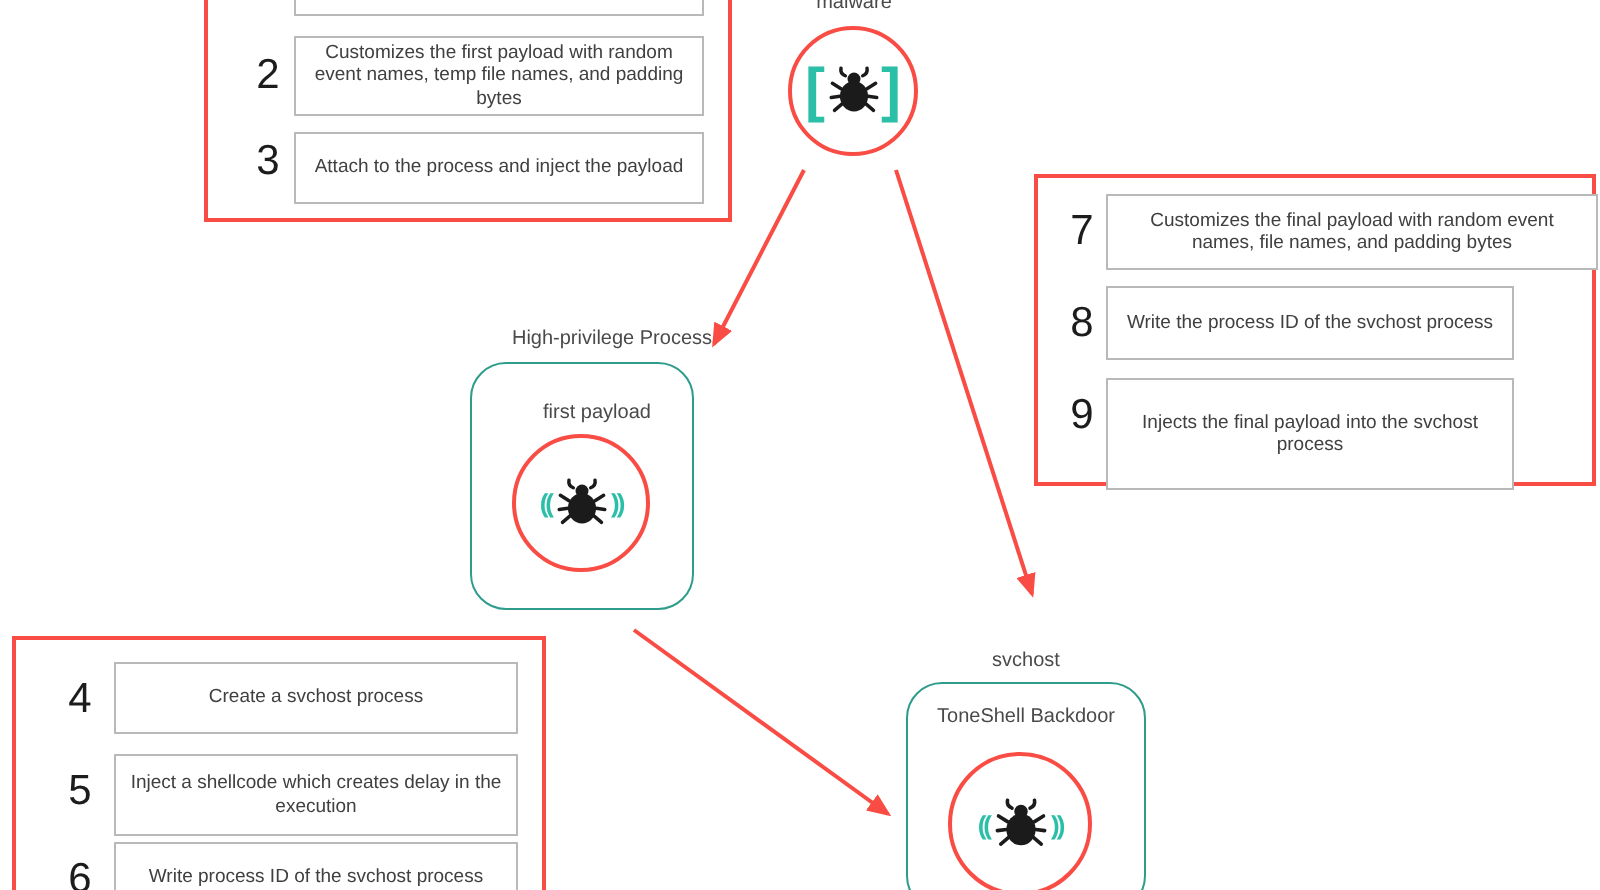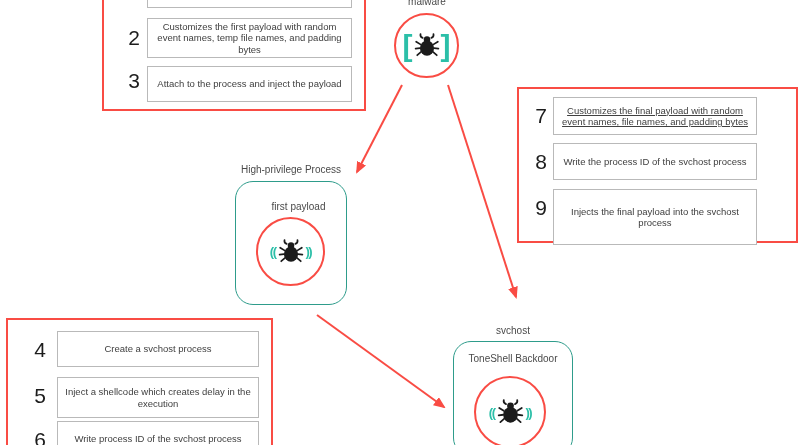--- a/index.html
+++ b/index.html
@@ -121,21 +121,21 @@
   <div class="abs step-box" style="left:147px; top:18px; width:205px; height:40px;">
     <span>Customizes the first payload with random event names, temp file names, and padding bytes</span>
   </div>
   <div class="abs step-num" style="left:120px; top:69px;">3</div>
   <div class="abs step-box" style="left:147px; top:66px; width:205px; height:35px;">
     <span>Attach to the process and inject the payload</span>
   </div>
 
   <div class="abs group-border" style="left:517px; top:87px; width:281px; height:156px;"></div>
   <div class="abs step-num" style="left:527px; top:104px;">7</div>
-  <div class="abs step-box" style="left:553px; top:97px; width:204px; height:38px;text-decoration:underline;">
+  <div class="abs step-box" style="left:553px; top:97px; width:246px; height:38px;">
     <span>Customizes the final payload with random event names, file names, and padding bytes</span>
   </div>
   <div class="abs step-num" style="left:527px; top:150px;">8</div>
   <div class="abs step-box" style="left:553px; top:143px; width:204px; height:37px;">
     <span>Write the process ID of the svchost process</span>
   </div>
   <div class="abs step-num" style="left:527px; top:196px;">9</div>
   <div class="abs step-box" style="left:553px; top:189px; width:204px; height:56px;">
     <span>Injects the final payload into the svchost process</span>
   </div>
@@ -158,21 +158,21 @@
   <div class="abs node-circle" style="left:394px; top:13px; width:65px; height:65px;">
     <div class="icon-row">
       <span class="bracket">[</span>
       <svg class="bug-svg" width="26" height="26">
           <use href="#bug-shape"></use>
         </svg>
       <span class="bracket">]</span>
     </div>
   </div>
 
-  <div class="abs node-label" style="left:216px; top:164px; width:150px;">High-privilege Process</div>
+  <div class="abs node-label" style="left:231px; top:164px; width:150px;">High-privilege Process</div>
   <div class="abs node-rect" style="left:235px; top:181px; width:112px; height:124px;"></div>
   <div class="abs node-label" style="left:235px; top:201px; width:127px;">first payload</div>
   <div class="abs node-circle" style="left:256px; top:217px; width:69px; height:69px;">
     <div class="icon-row">
       <span class="wave left">((</span>
       <svg class="bug-svg" width="26" height="26">
           <use href="#bug-shape"></use>
         </svg>
       <span class="wave right">))</span>
     </div>

